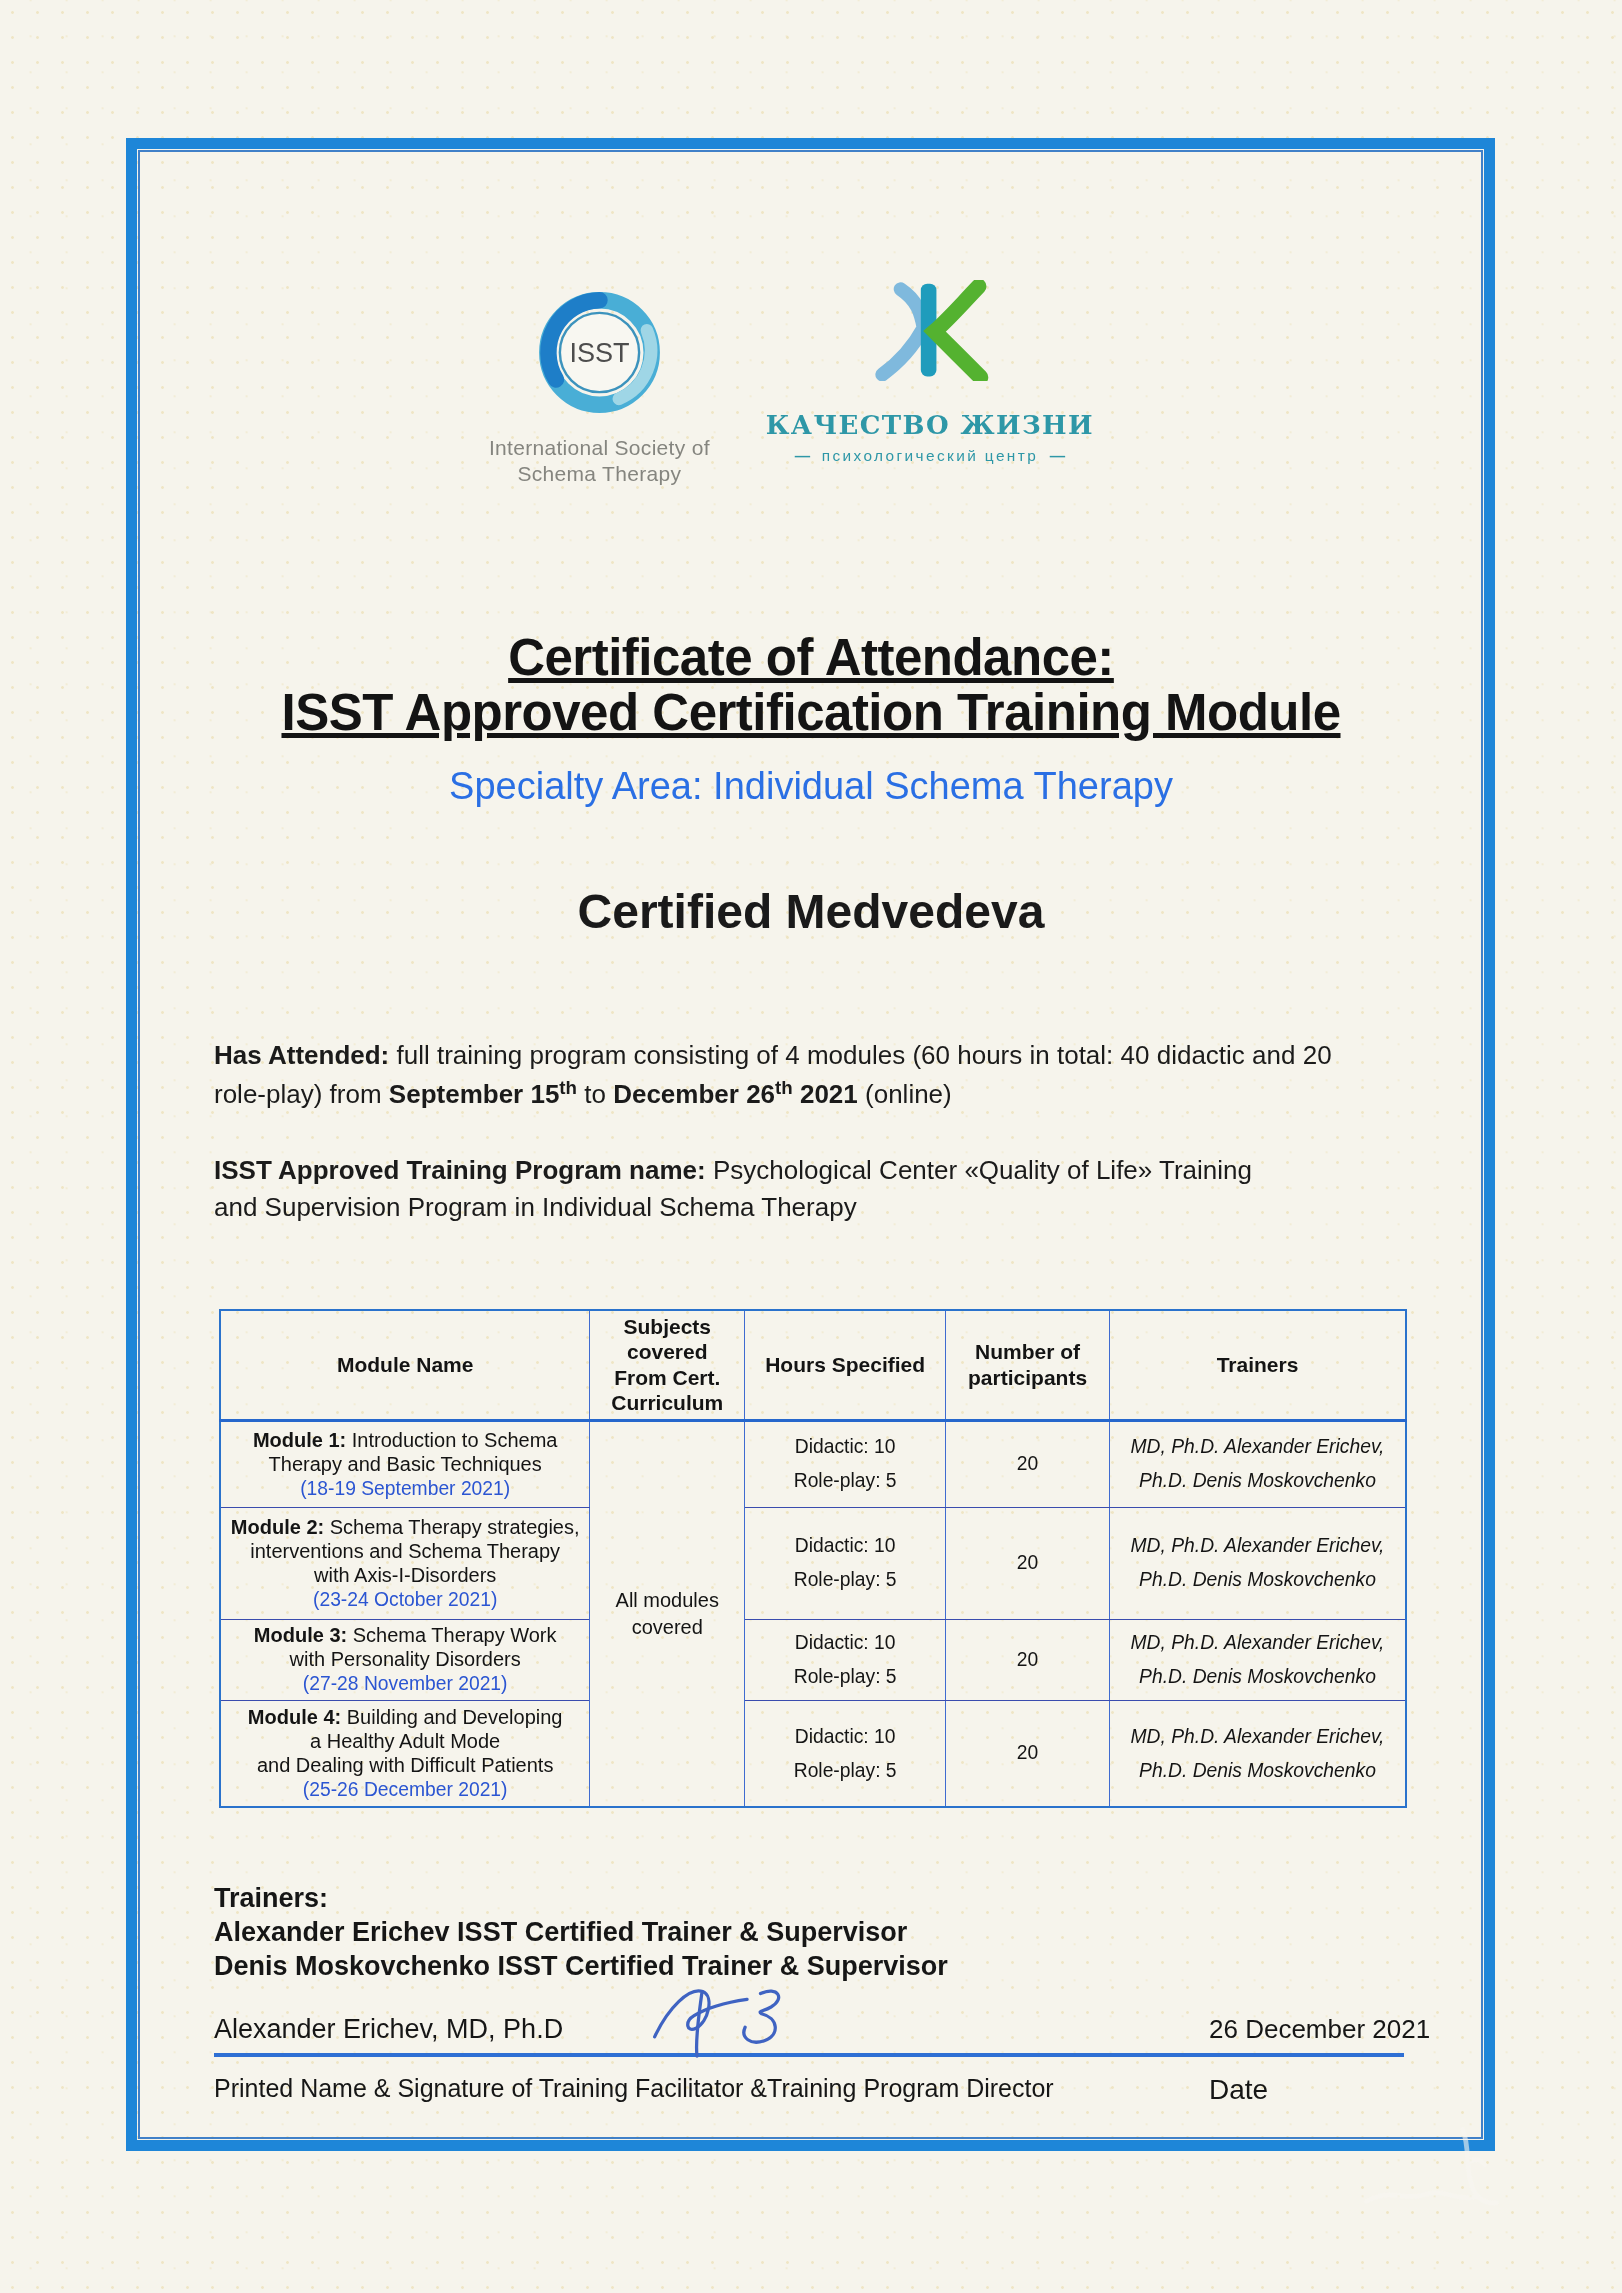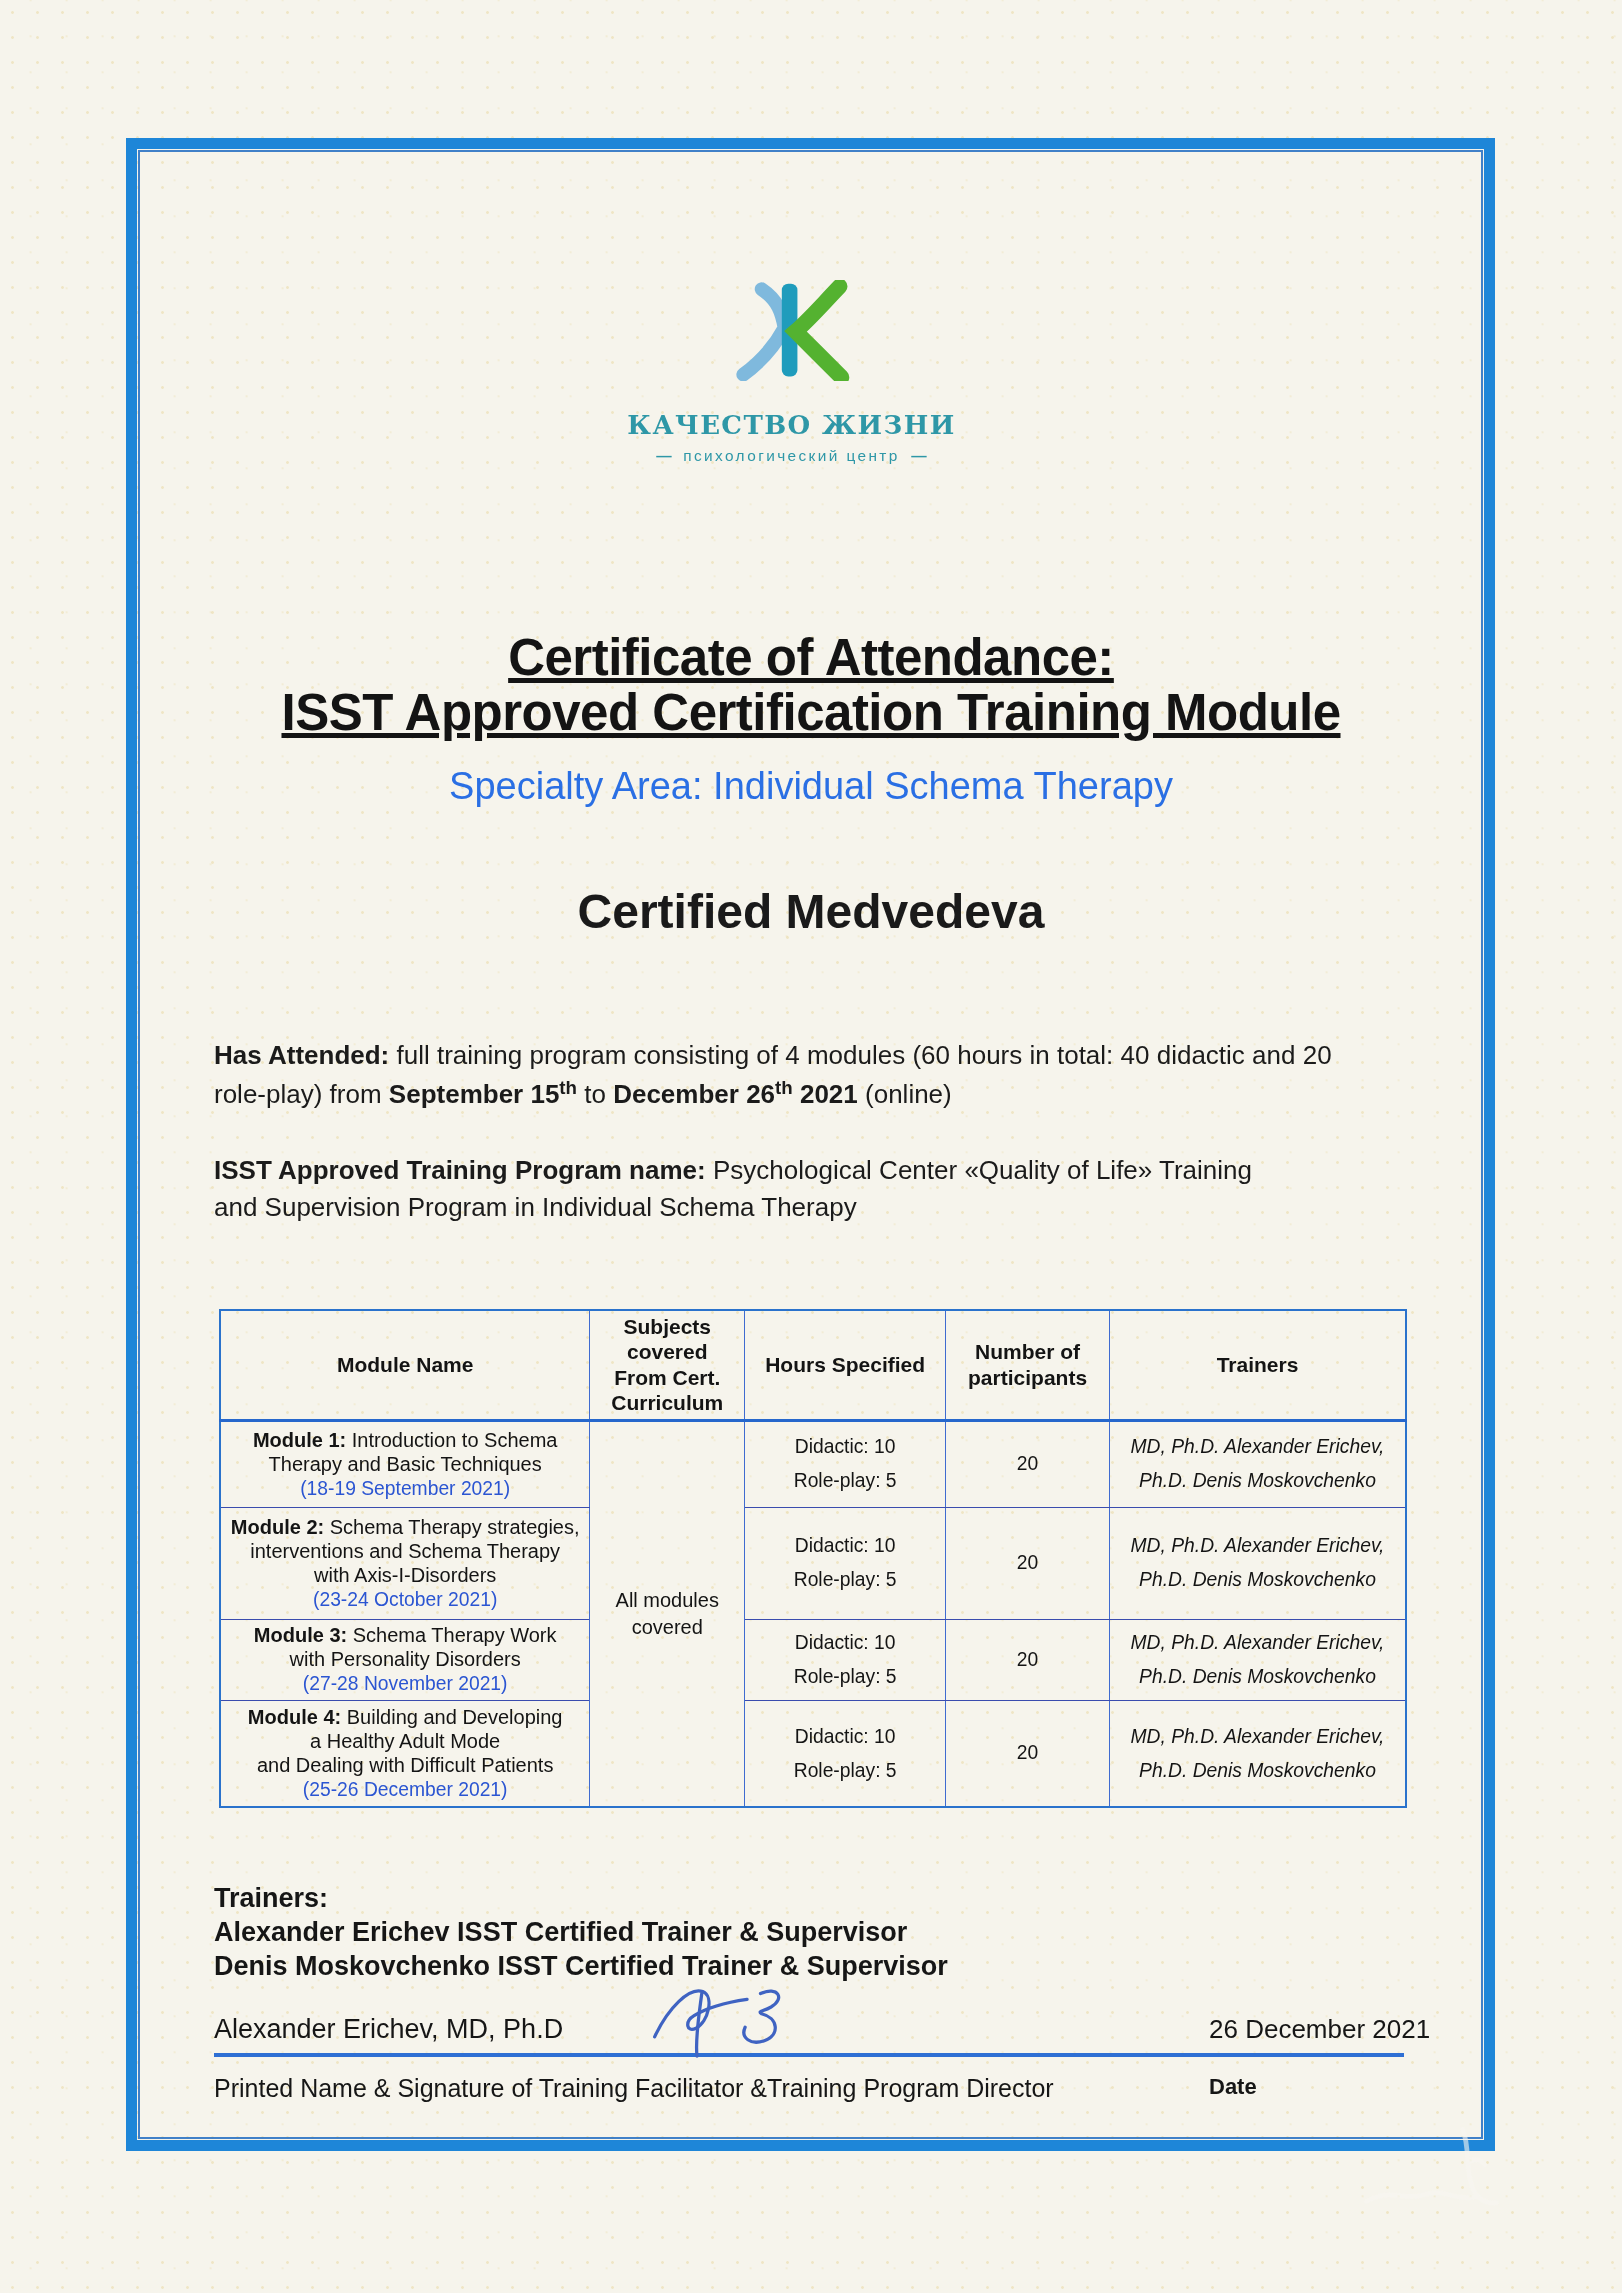--- a/index.html
+++ b/index.html
@@ -97,34 +97,45 @@
   .trainers-cell{font-size:19.3px;}
   .trainers-cell div{line-height:1.0;font-style:italic;}
   
   .trainers-block{position:absolute;left:214px;top:1881px;
     font-size:27px;font-weight:bold;line-height:1.26;color:#161616;}
   
   .sig-name{position:absolute;left:214px;top:2014px;font-size:27px;}
   .sig-date{position:absolute;left:1209px;top:2014px;font-size:26px;}
   .sig-rule{position:absolute;left:214px;top:2053px;width:1190px;height:3.9px;background:#2e6fd4;}
   .sig-caption{position:absolute;left:214px;top:2074px;font-size:25px;}
-  .date-caption{position:absolute;left:1209px;top:2074px;font-size:22px;font-weight:bold;}
+  .date-caption{position:absolute;left:1209px;top:2074px;font-size:28px;}
   .signature-svg{position:absolute;left:645px;top:1979px;z-index:3;}
   .corner-scribble{position:absolute;left:1347px;top:2110px;z-index:4;opacity:0.8;}
 </style>
 </head>
 <body>
 
 <div class="page">
 
   <div class="frame">
     <div class="frame-inner"></div>
   </div>
 
   <div class="logos">
+    <div class="logo-col">
+      <svg width="145" height="145" viewBox="0 0 150 150">
+        <circle cx="75" cy="75" r="54" fill="none" stroke="#49aed6" stroke-width="17"></circle>
+        <path d="M 75 21 A 54 54 0 0 0 30 103" fill="none" stroke="#1e7ec8" stroke-width="17" stroke-linecap="round"></path>
+        <path d="M 124 52 A 54 54 0 0 1 95 123" fill="none" stroke="#9fd6e6" stroke-width="13" stroke-linecap="round"></path>
+        <circle cx="75" cy="75" r="41" fill="#f8f7f1" stroke="#3c93bd" stroke-width="2.5"></circle>
+        <text x="75" y="85" text-anchor="middle" font-size="28" fill="#4d4d4d" font-family="Liberation Sans, sans-serif">ISST</text>
+      </svg>
+      <div class="isst-caption">International Society of
+Schema Therapy</div>
+    </div>
 
     <div class="logo-col">
       <svg width="154" height="101" viewBox="0 0 160 110">
         <path d="M 48 10 C 66 22 70 36 73 52 C 61 74 46 90 28 103" stroke="#7fb9dd" stroke-width="15" fill="none" stroke-linecap="round"></path>
         <rect x="70" y="4" width="17" height="101" rx="7" fill="#1f9cbc"></rect>
         <path d="M 133 7 C 112 29 100 43 85 56 C 101 72 119 90 135 106" stroke="#54b230" stroke-width="17" fill="none" stroke-linecap="round"></path>
       </svg>
       <div class="qol-name">КАЧЕСТВО ЖИЗНИ</div>
       <div class="qol-tagline">
         <span class="dash">—</span>

